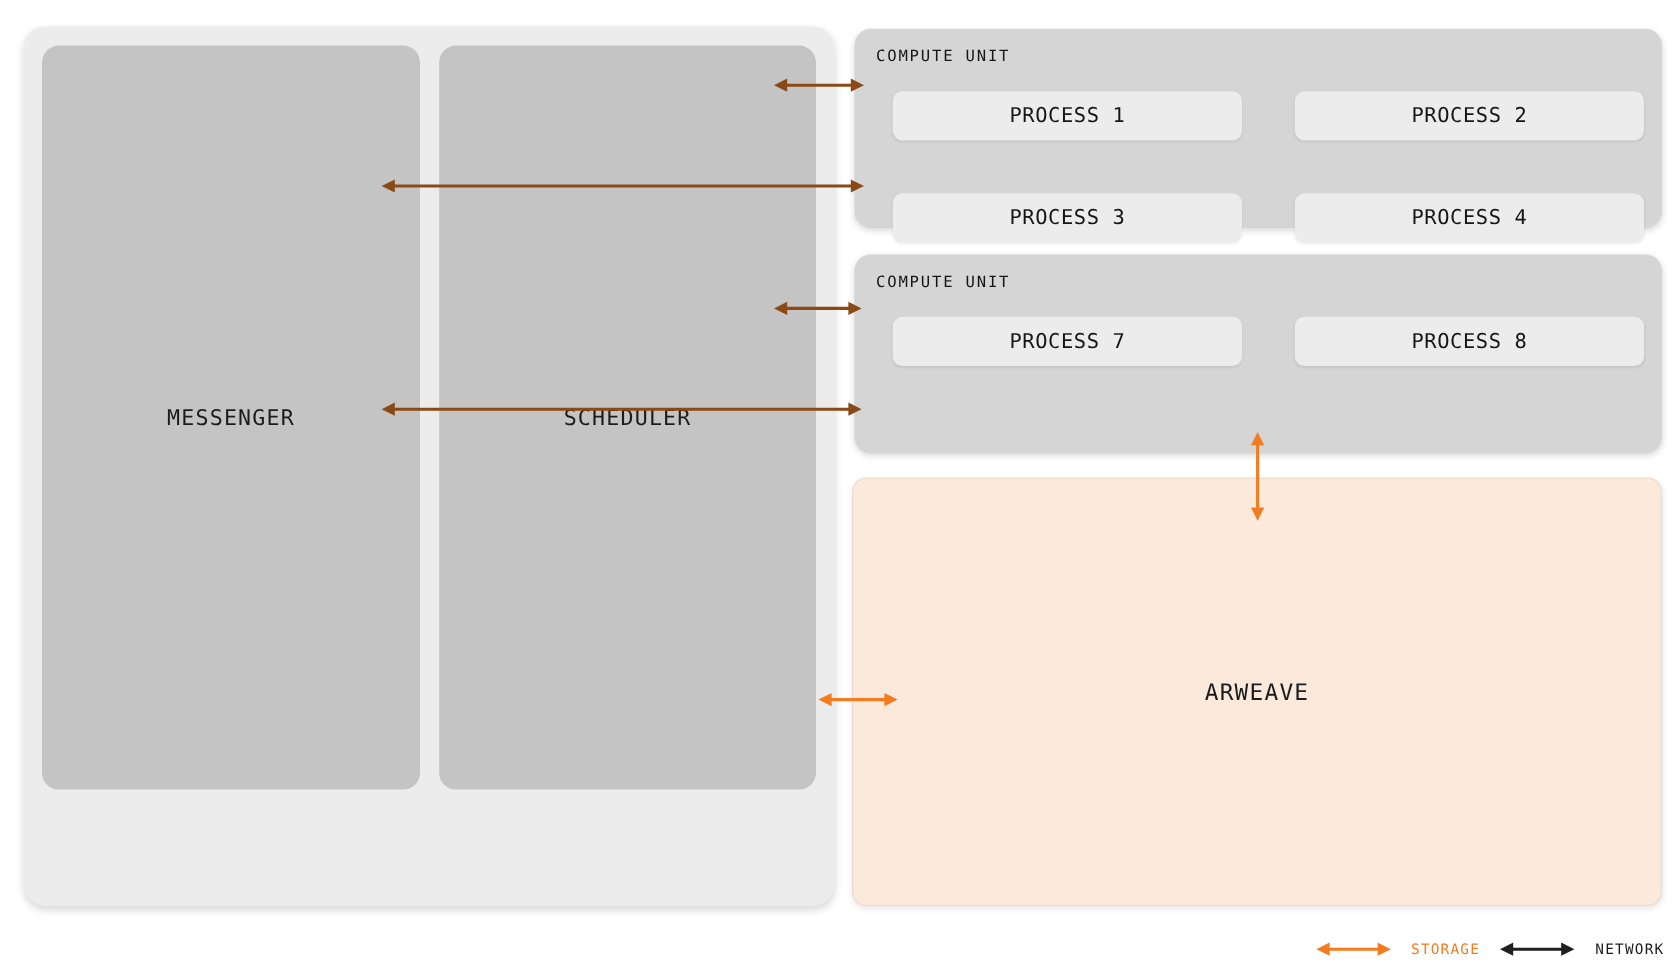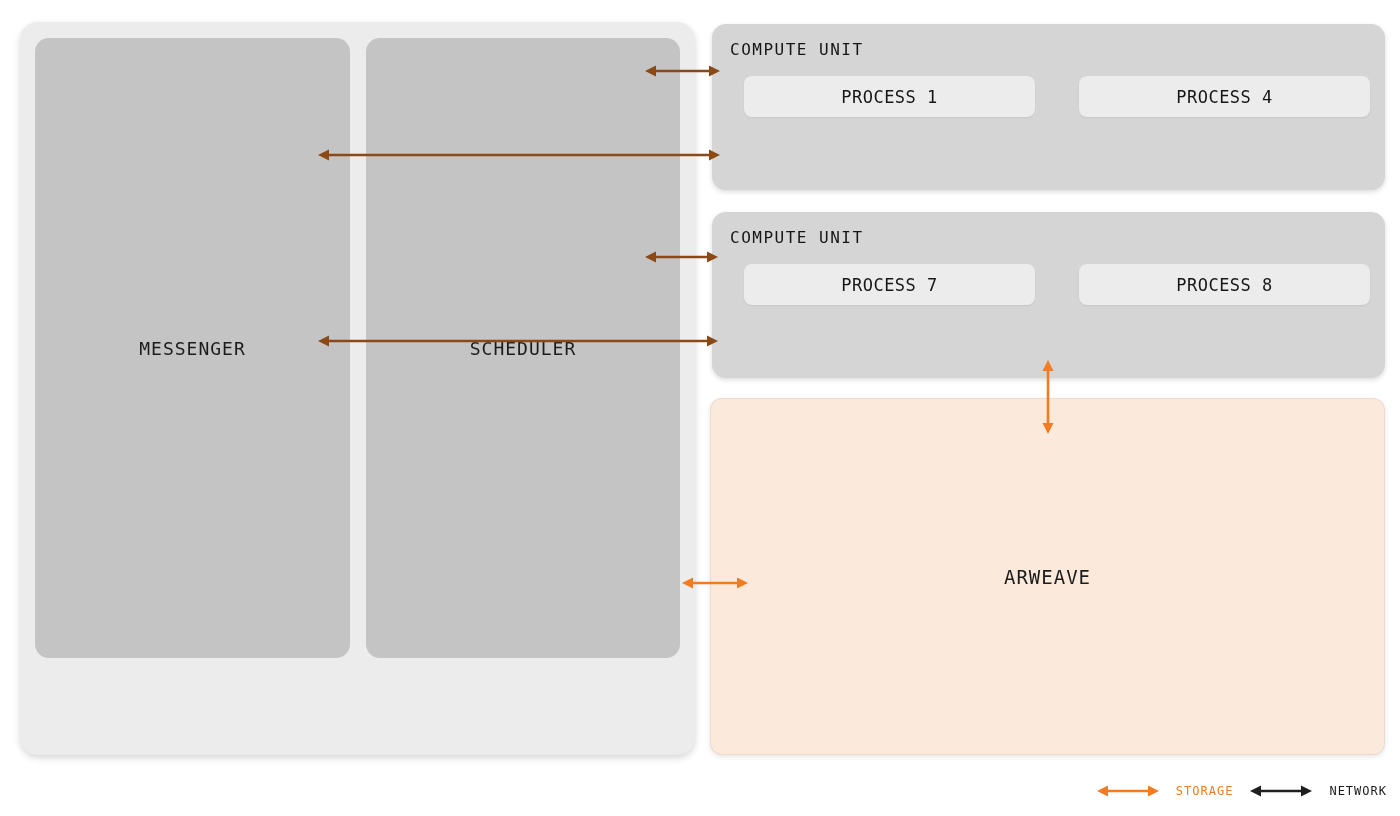--- a/index.html
+++ b/index.html
@@ -33,21 +33,21 @@
   .compute-unit{
     position:absolute;left:712px;width:673px;height:166px;
     background:var(--unit-bg,#d5d5d5);
     border-radius:14px;
     box-shadow:0 2px 5px rgba(0,0,0,0.14);
   }
   .compute-unit.unit1{top:24px;}
   .compute-unit.unit2{top:212px;}
   .unit-title{
     position:absolute;left:18px;top:16px;
-    font-size:16px;letter-spacing:1.5px;font-weight:500;color:#161616;
+    font-size:13px;letter-spacing:1.5px;font-weight:500;color:#161616;
   }
   .process-grid{
     position:absolute;left:32px;right:15px;top:52px;
     display:grid;
     grid-template-columns:1fr 1fr;
     grid-auto-rows:41px;
     column-gap:17px;row-gap:19px;gap:44px;
   }
   .process{
     background:var(--process-bg,#ececec);
@@ -94,20 +94,26 @@
     <div class="big-box scheduler">
       <span class="big-label">SCHEDULER</span>
     </div>
   </div>
 
   <section class="compute-unit unit1">
     <div class="unit-title">COMPUTE UNIT</div>
     <div class="process-grid">
       <div class="process">
         <span class="process-label">PROCESS 1</span>
+      </div>
+      <div class="process">
+        <span class="process-label">PROCESS 2</span>
+      </div>
+      <div class="process">
+        <span class="process-label">PROCESS 3</span>
       </div>
       <div class="process">
         <span class="process-label">PROCESS 4</span>
       </div>
     </div>
   </section>
 
   <section class="compute-unit unit2">
     <div class="unit-title">COMPUTE UNIT</div>
     <div class="process-grid">

